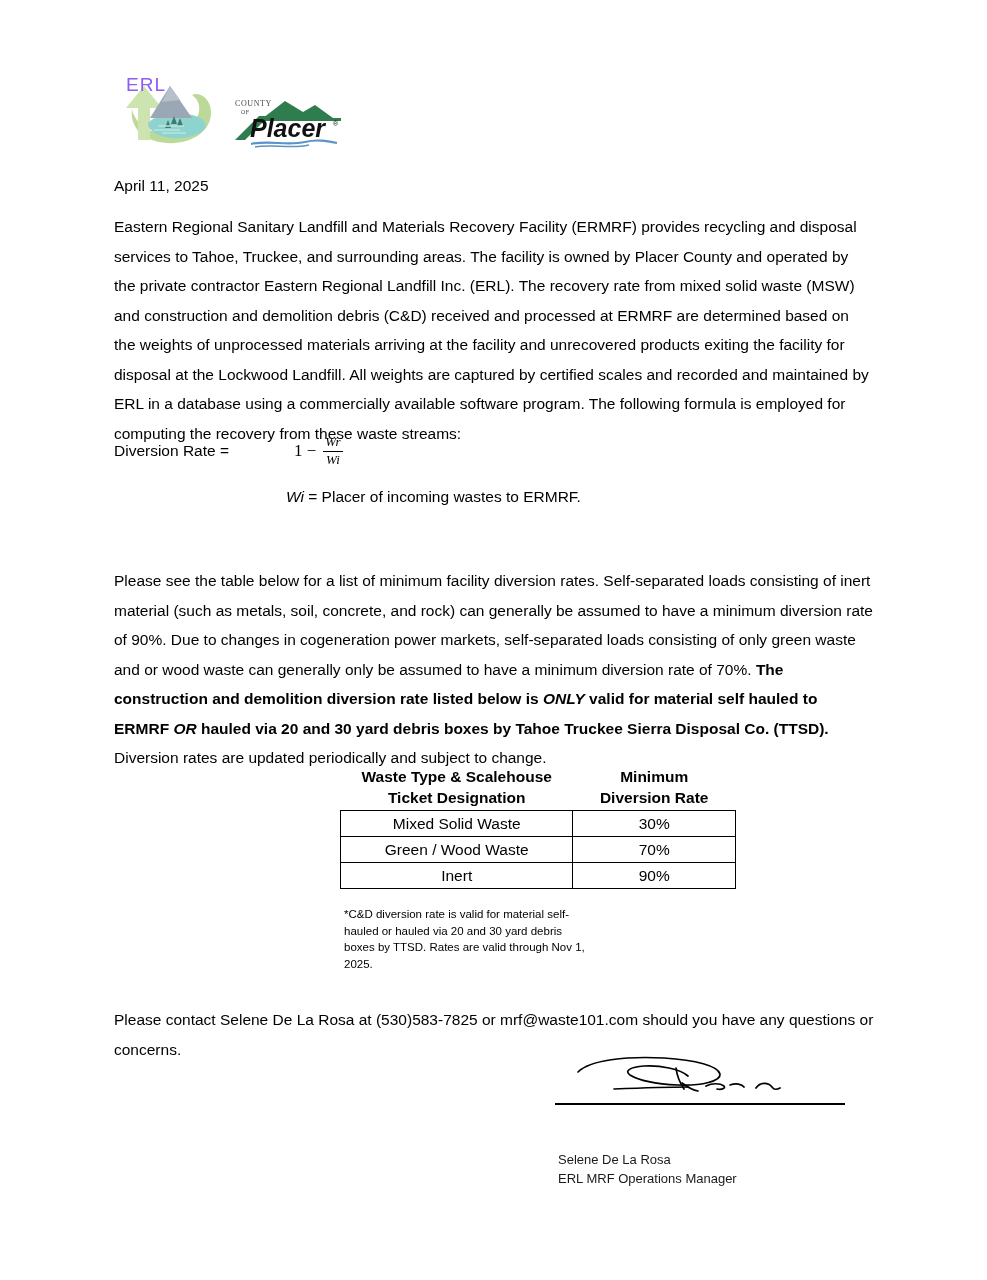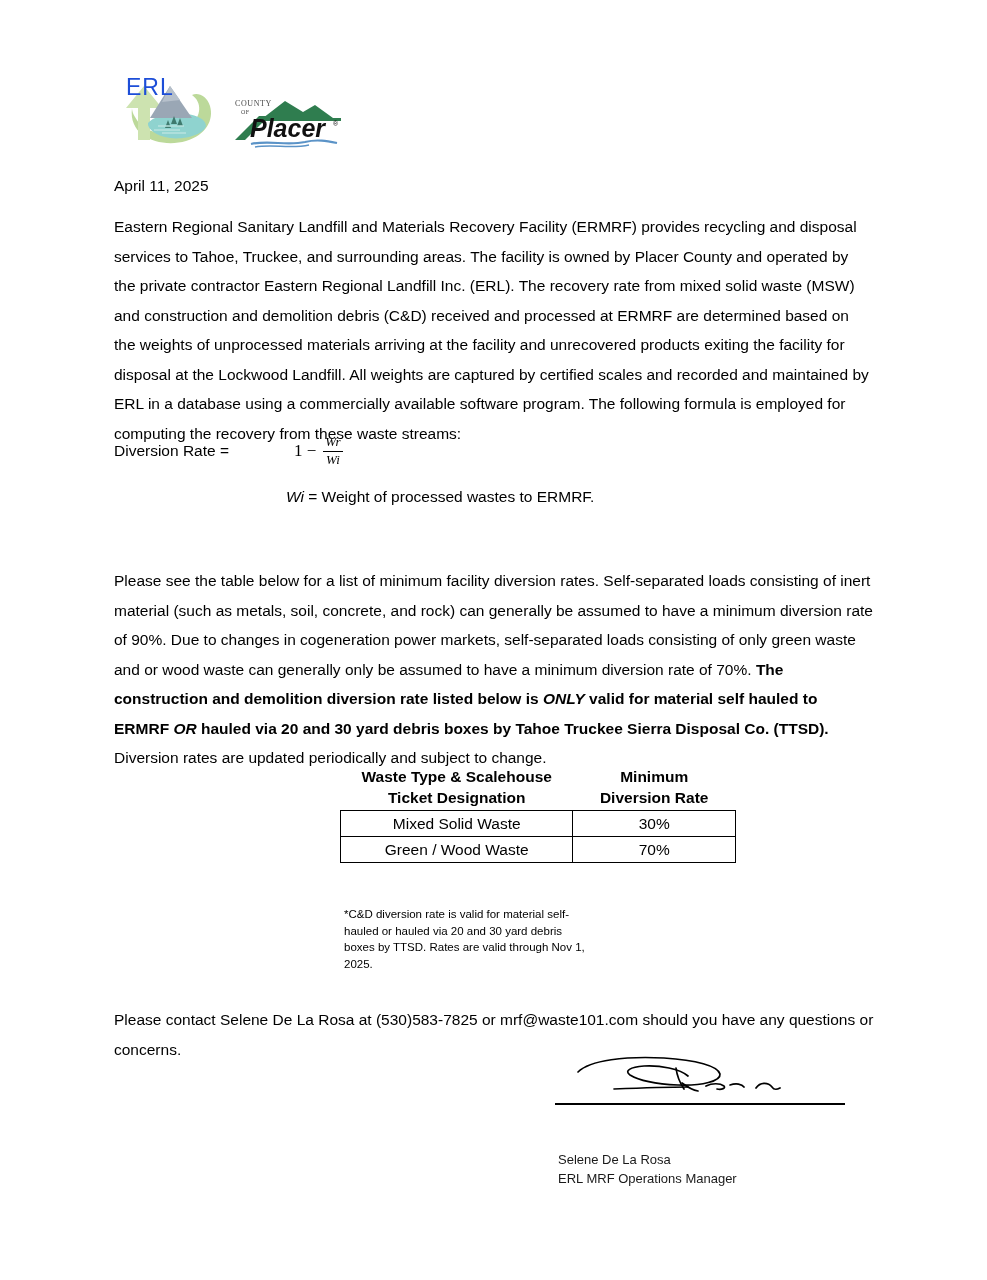--- a/index.html
+++ b/index.html
@@ -29,24 +29,24 @@
     left: 0px;
     top: 0px;
     width: 110px;
     height: 82px;
   }
   .erl-wordmark {
     position: absolute;
     left: 12px;
     top: 6px;
     font-family: "Liberation Sans", sans-serif;
-    font-size: 23px;
+    font-size: 19px;
     font-weight: 400;
     letter-spacing: 1px;
-    color: #1d4ed8;
+    color: #8b5cf6;
   }
   .placer-logo {
     position: absolute;
     left: 115px;
     top: 12px;
     width: 115px;
     height: 52px;
     margin-top: 16px;
   }
 
@@ -260,21 +260,21 @@
     <div class="formula-expr">
       <span>1 −</span>
       <span class="frac">
         <span class="num">Wr</span>
         <span class="den">Wi</span>
       </span>
     </div>
   </div>
 
   <div class="where-block">
-    <div class="l2"><span class="ital">Wi</span><span> = Weight of processed wastes to ERMRF.</span></div>
+    <div class="l2"><span class="ital">Wi</span><span> = Placer of incoming wastes to ERMRF.</span></div>
   </div>
 
   <div class="para para2"><span>Please see the table below for a list of minimum facility diversion rates. Self-separated loads consisting of inert material (such as metals, soil, concrete, and rock) can generally be assumed to have a minimum diversion rate of 90%. Due to changes in cogeneration power markets, self-separated loads consisting of only green waste and or wood waste can generally only be assumed to have a minimum diversion rate of 70%.  </span><span class="bold-run">The construction and demolition diversion rate listed below is </span><span class="bold-run ital">ONLY</span><span class="bold-run"> valid for material self hauled to ERMRF </span><span class="bold-run ital">OR</span><span class="bold-run"> hauled via 20 and 30 yard debris boxes by Tahoe Truckee Sierra Disposal Co. (TTSD).</span><span> Diversion rates are updated periodically and subject to change.</span></div>
 
   <div class="para para3">Please contact Selene De La Rosa at (530)583-7825 or mrf@waste101.com should you have any questions or concerns.</div>
 </div>
 
 <div class="rate-table-wrap">
   <table class="rate-table">
     <colgroup>
@@ -295,20 +295,24 @@
     </thead>
     <tbody>
       <tr>
         <td>Mixed Solid Waste</td>
         <td>30%</td>
       </tr>
       <tr>
         <td>Green / Wood Waste</td>
         <td>70%</td>
       </tr>
+      <tr>
+        <td>Inert</td>
+        <td>90%</td>
+      </tr>
     </tbody>
   </table>
 </div>
 
 <div class="footnote">*C&amp;D diversion rate is valid for material self-hauled or hauled via 20 and 30 yard debris boxes by TTSD.  Rates are valid through Nov 1, 2025.</div>
 
 <div class="sig-block">
   <svg class="sig-svg" width="260" height="58" viewBox="0 0 260 58">
     <g fill="none" stroke="#000000" stroke-width="1.7" stroke-linecap="round" stroke-linejoin="round">
       <path d="M18 22 C30 10, 66 6, 104 8 C136 10, 158 16, 160 24 C161 31, 142 36, 118 35 C96 34, 78 30, 70 25 C64 21, 70 17, 84 16 C100 15, 120 19, 128 26"></path>

